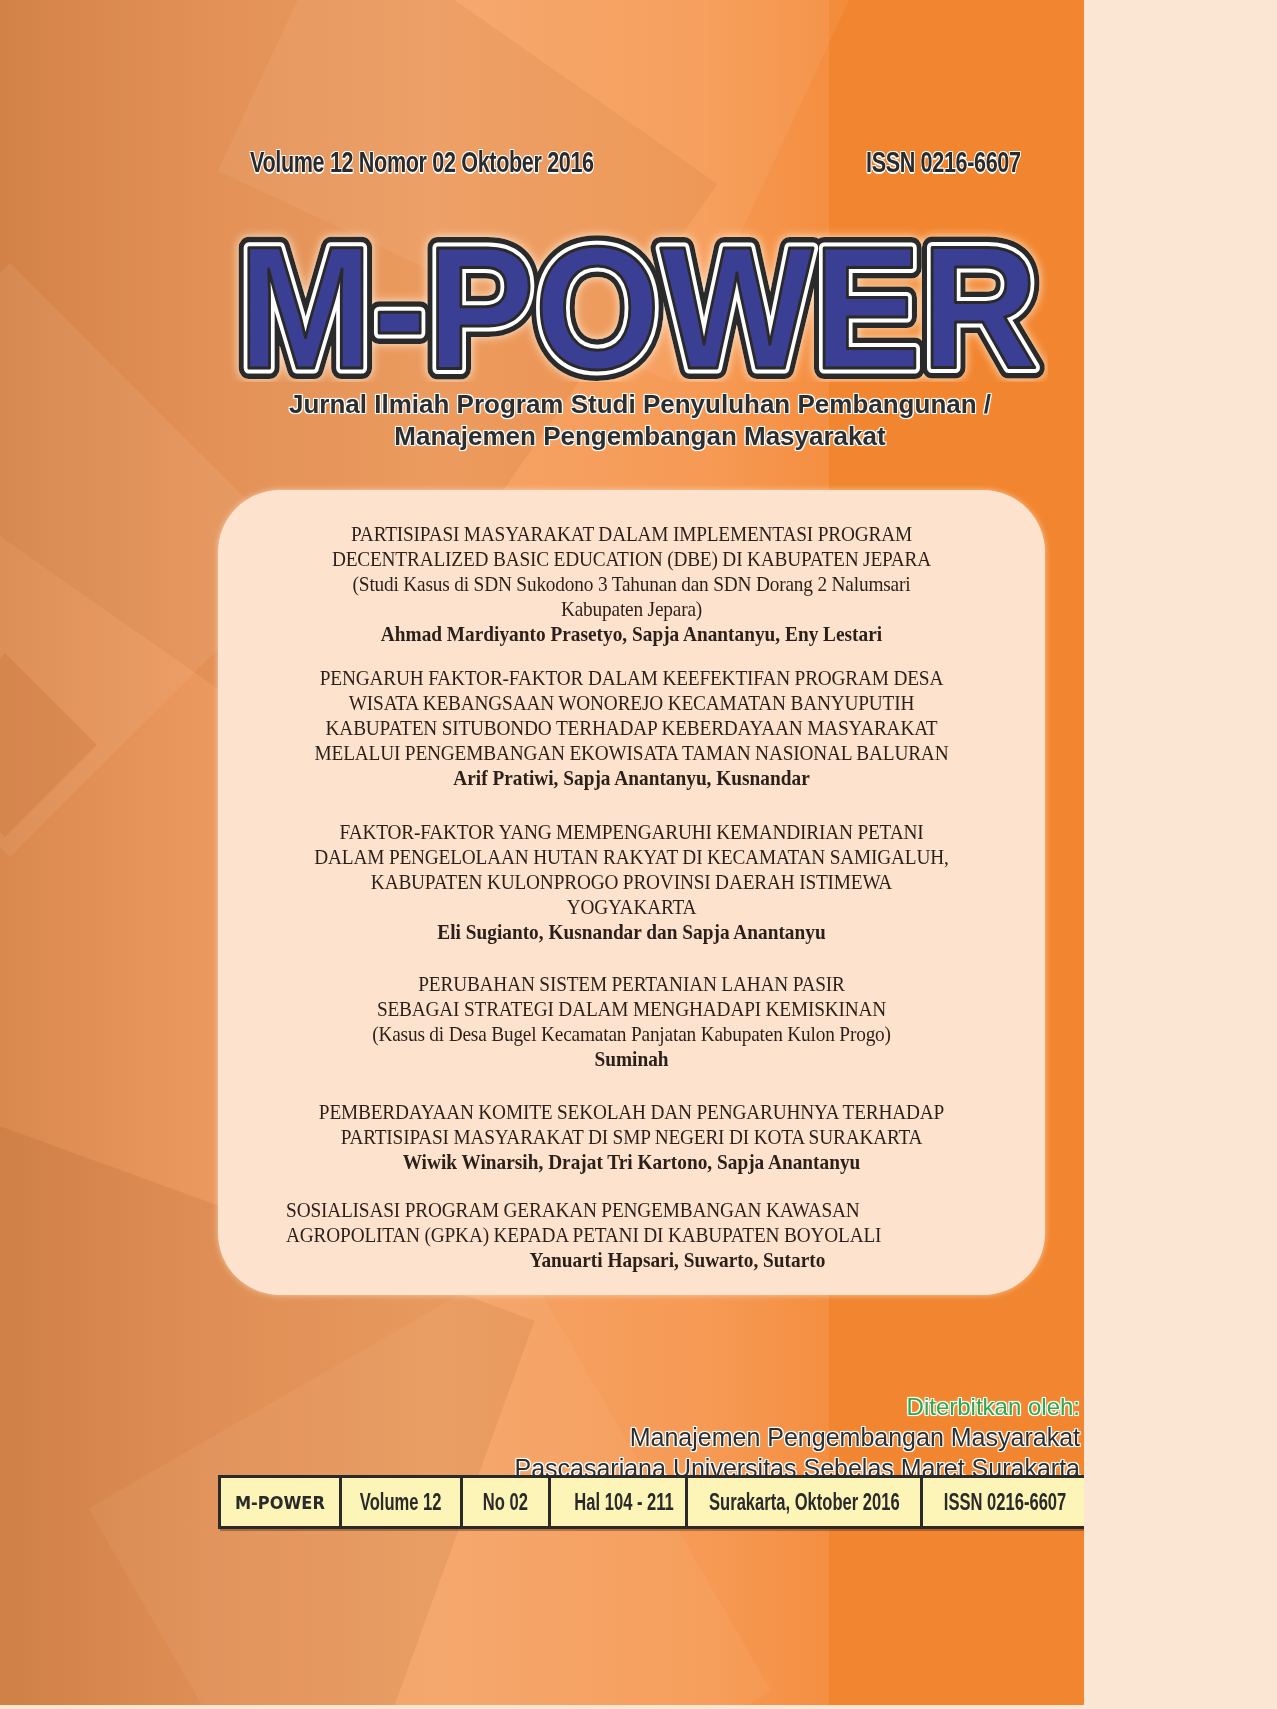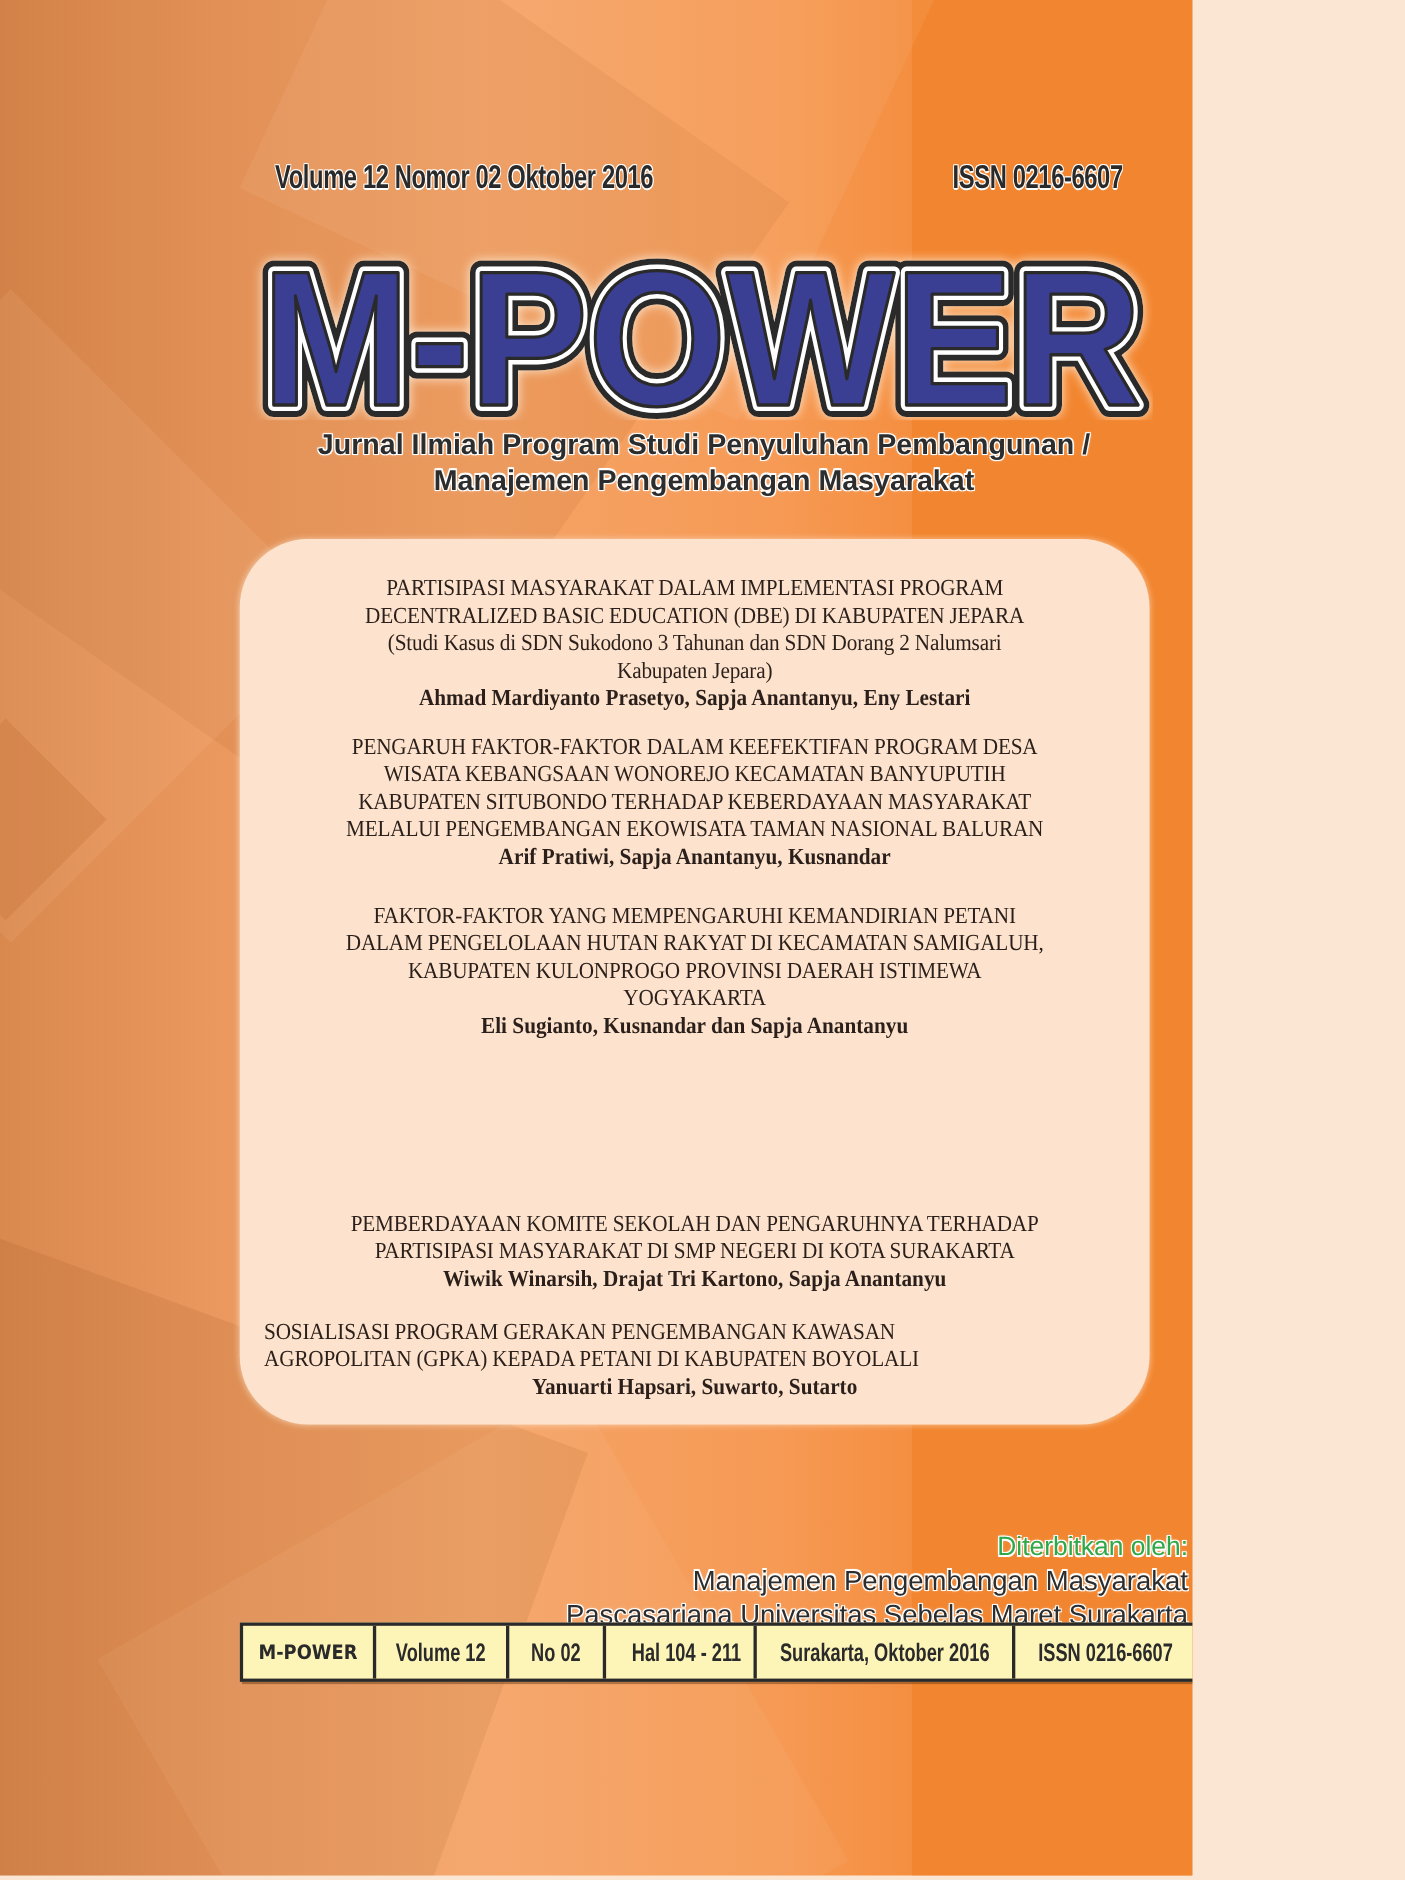--- a/index.html
+++ b/index.html
@@ -57,21 +57,21 @@
     }
     .article {
       position: absolute; left: 0; width: 827px;
       text-align: center;
       font-family: "Liberation Serif", serif;
       color: #2a1f1a;
       font-size: 21px; line-height: 25px;
     }
     .article .t { display: block; transform: scaleX(0.92); letter-spacing: -0.2px; }
     .article .a { display: block; font-weight: bold; font-size: 21px; transform: scaleX(0.92); }
-    .article.left { text-align: left; }
+    .article.left { text-align: left; margin-left: 46px; }
     .article.left .t { transform-origin: left center; padding-left: 24px; }
 
     .publisher {
       position: absolute; left: 200px; width: 880px; top: 1392px;
       text-align: right;
       font-family: "Liberation Sans", sans-serif; font-weight: normal;
     }
     .pub-label {
       display: inline-block; font-size: 24px; color: #2fa84a;
       text-shadow: -1px -1px 0 #fff, 1px -1px 0 #fff, -1px 1px 0 #fff, 1px 1px 0 #fff, 0 0 3px #fff;
@@ -154,20 +154,26 @@
     </div>
 
     <div class="article" style="top:176px;">
       <span class="t">PENGARUH FAKTOR-FAKTOR DALAM KEEFEKTIFAN PROGRAM DESA</span>
       <span class="t">WISATA KEBANGSAAN WONOREJO KECAMATAN BANYUPUTIH</span>
       <span class="t">KABUPATEN SITUBONDO TERHADAP KEBERDAYAAN MASYARAKAT</span>
       <span class="t">MELALUI PENGEMBANGAN EKOWISATA TAMAN NASIONAL BALURAN</span>
       <span class="a">Arif Pratiwi, Sapja Anantanyu, Kusnandar</span>
     </div>
 
+    <div class="article" style="top:482px;">
+      <span class="t">PERUBAHAN SISTEM PERTANIAN LAHAN PASIR</span>
+      <span class="t">SEBAGAI STRATEGI DALAM MENGHADAPI KEMISKINAN</span>
+      <span class="t">(Kasus di Desa Bugel Kecamatan Panjatan Kabupaten Kulon Progo)</span>
+      <span class="a">Suminah</span>
+    </div>
 
     <div class="article" style="top:610px;">
       <span class="t">PEMBERDAYAAN KOMITE SEKOLAH DAN PENGARUHNYA TERHADAP</span>
       <span class="t">PARTISIPASI MASYARAKAT DI SMP NEGERI DI KOTA SURAKARTA</span>
       <span class="a">Wiwik Winarsih, Drajat Tri Kartono, Sapja Anantanyu</span>
     </div>
 
     <div class="article left" style="top:708px;">
       <span class="t">SOSIALISASI PROGRAM GERAKAN PENGEMBANGAN KAWASAN</span>
       <span class="t">AGROPOLITAN (GPKA) KEPADA PETANI  DI KABUPATEN BOYOLALI</span>

